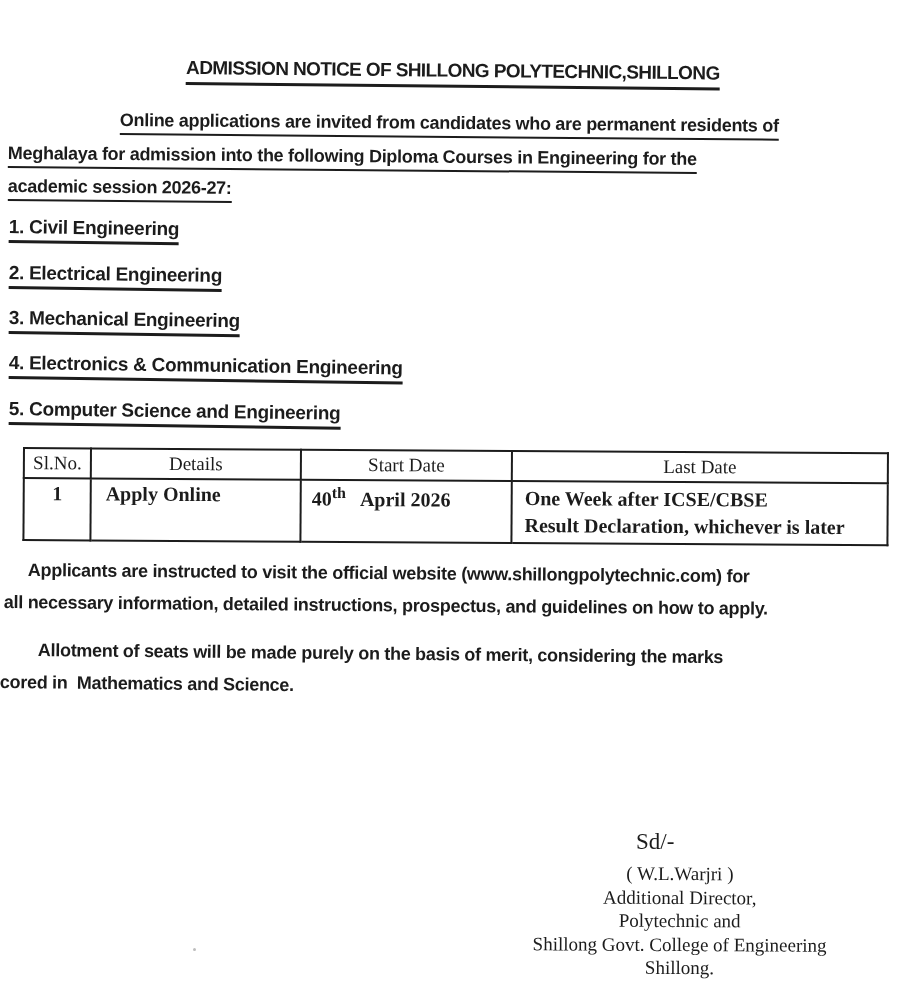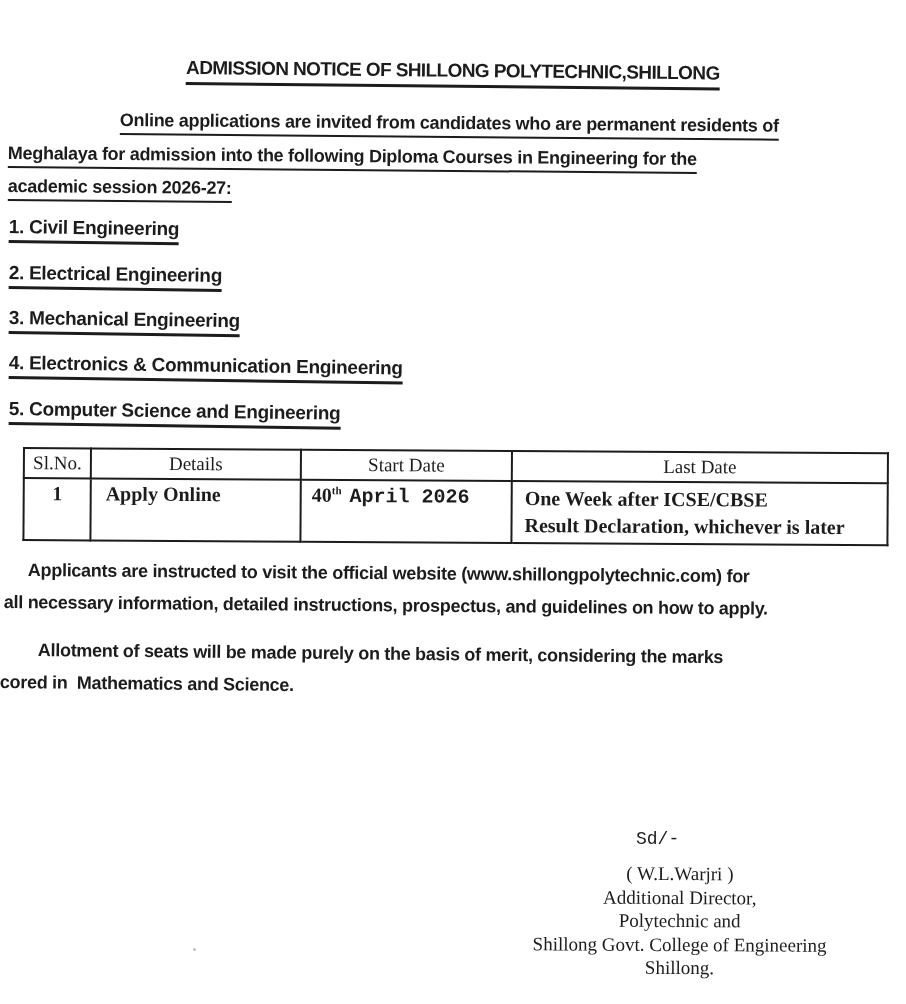--- a/index.html
+++ b/index.html
@@ -46,35 +46,35 @@
     font-weight:400; font-size:19px; height:28px; text-align:center; padding:0 4px;
   }
   th.th-details { text-align:center; padding-right:56px; }
   table.notice td {
     font-weight:700; font-size:20px; height:56px; vertical-align:top; padding-top:3px;
   }
   td.td-slno  { text-align:center; width:63px; }
   td.td-det   { width:193px; padding-left:14px; }
   td.td-start { width:198px; padding-left:10px; }
   td.td-last  { padding-left:12px; font-size:19px; line-height:27px; }
-  td.td-start sup { font-size:11px;font-family:Liberation Serif, serif; }
-  .start-rest { margin-left:8px;font-family:Liberation Mono, monospace; }
+  td.td-start sup { font-size:16px;font-family:Liberation Serif, serif; }
+  .start-rest { margin-left:14px; }
   
   .pline {
     position:absolute; font-weight:700; font-size:18px; letter-spacing:-0.3px;
     white-space:nowrap; transform:rotate(0.5deg); transform-origin:left top;
   }
   .pw1 { left:28px; top:560px; }
   .pw2 { left:4px;  top:592px; }
   .pm1 { left:38px; top:640px; transform:rotate(0.6deg); }
   .pm2 { left:0px;  top:672px; transform:rotate(0.6deg); white-space:pre; }
   
   .sig-sd {
-    position:absolute; left:636px; top:829px; font-size:18px; font-weight:400;
-    font-family:Liberation Mono, monospace;
+    position:absolute; left:636px; top:829px; font-size:23px; font-weight:400;
+    font-family:Liberation Serif, serif;
   }
   .sig-block {
     position:absolute; left:480px; top:861px; width:400px; text-align:center;
     font-family:"Liberation Serif", serif; font-size:19px; line-height:23.5px;
     transform:rotate(0.3deg); transform-origin:left top;
   }
   .sig-line { display:block; }
   
   .speck { position:absolute; left:193px; top:948px; width:3px; height:3px;
     background:#bdbdbd; border-radius:50%; }

